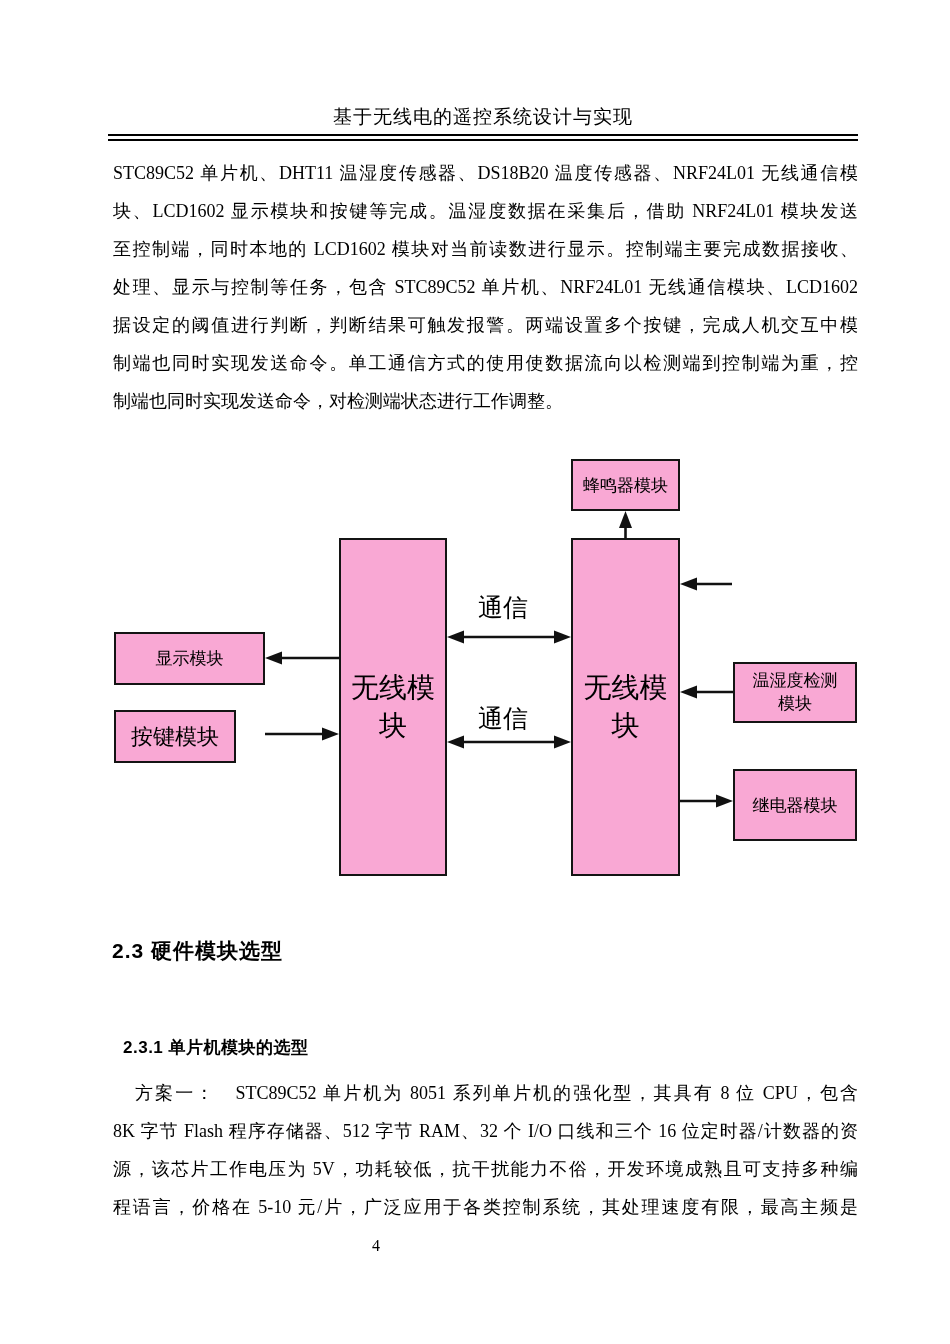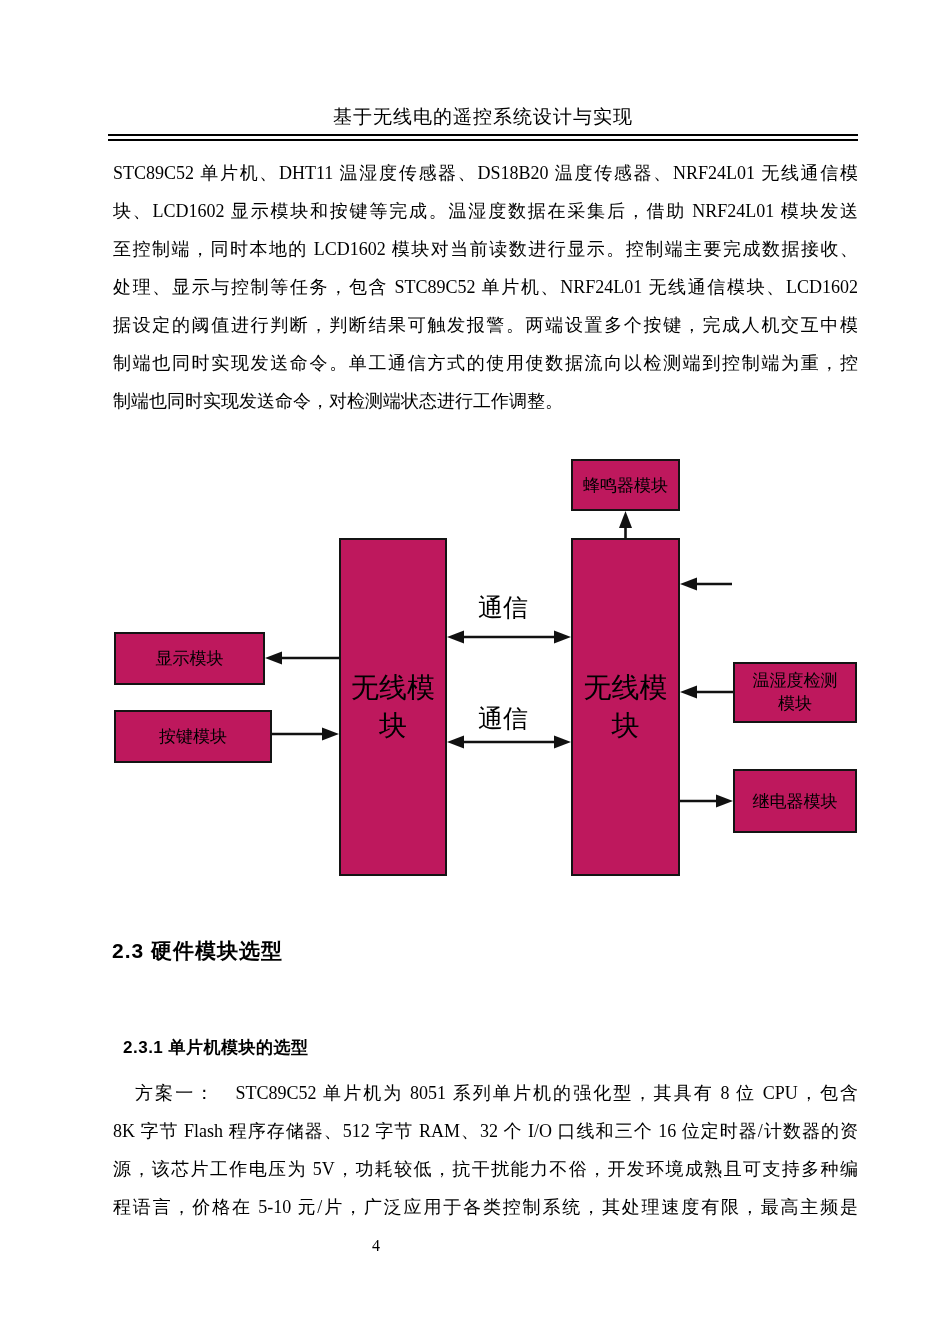--- a/index.html
+++ b/index.html
@@ -67,34 +67,34 @@
   
   .diagram {
     position: absolute;
     left: 0; top: 440px; width: 950px; height: 480px;
   }
   .diagram svg { position: absolute; left: 0; top: 0; }
   .box {
     position: absolute;
     box-sizing: border-box;
     border: 2px solid #141414;
-    background: #be185d;
+    background: #f9a8d4;
     display: flex; align-items: center; justify-content: center;
     text-align: center;
     font-family: "Liberation Serif", serif;
     color: #000;
   }
   #box-buzzer   { left: 571px; top: 19px;  width: 109px; height: 52px;  font-size: 17px; }
   #box-wl-left  { left: 339px; top: 98px;  width: 108px; height: 338px; font-size: 28px; line-height: 1.35; padding: 0 6px; }
   #box-wl-right { left: 571px; top: 98px;  width: 109px; height: 338px; font-size: 28px; line-height: 1.35; padding: 0 6px; }
   #box-display  { left: 114px; top: 192px; width: 151px; height: 53px;  font-size: 17px; }
-  #box-keys     { left: 114px; top: 270px; width: 158px; height: 53px;  font-size: 17px; }
+  #box-keys     { left: 114px; top: 270px; width: 122px; height: 53px;  font-size: 22px; }
   #box-temp     { left: 732px; top: 112px; width: 123px; height: 63px;  font-size: 17px; }
   #box-humid    { left: 733px; top: 222px; width: 124px; height: 61px;  font-size: 17px; line-height: 1.35; padding: 0 13px; }
-  #box-relay    { left: 733px; top: 329px; width: 124px; height: 64px;  font-size: 17px; }
+  #box-relay    { left: 733px; top: 329px; width: 124px; height: 72px;  font-size: 17px; }
   .commlabel {
     position: absolute;
     left: 447px; width: 112px;
     text-align: center;
     font-size: 25px; line-height: 26px;
     font-family: "Liberation Serif", serif;
   }
   #comm-top    { top: 155px; }
   #comm-bottom { top: 266px; }
 

